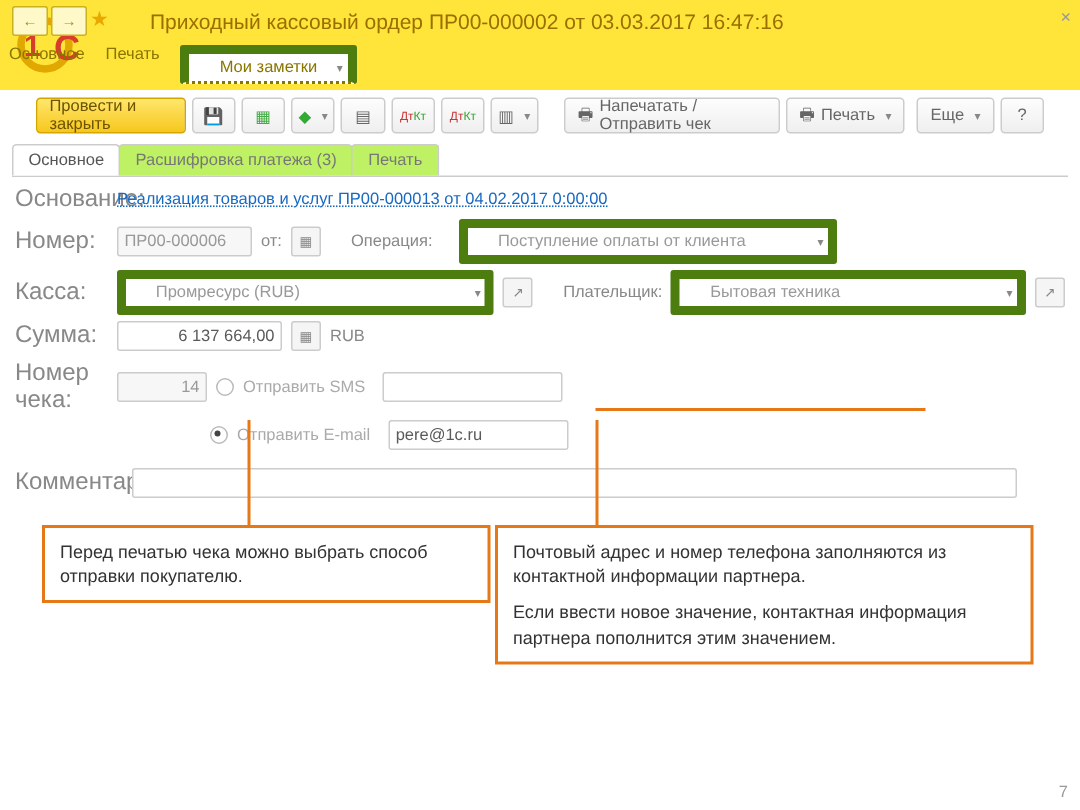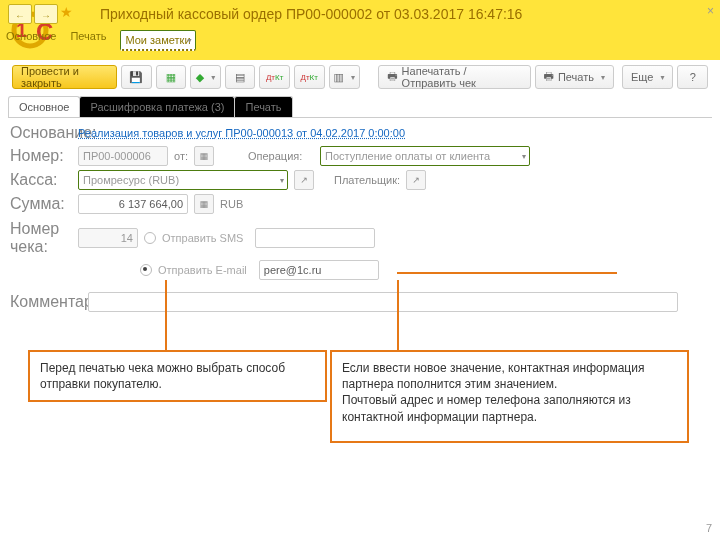--- a/index.html
+++ b/index.html
@@ -7,38 +7,38 @@
 .header{position:relative;height:60px}
 .nav{position:absolute;left:8px;top:4px;display:flex;gap:2px}
 .nav-btn{width:22px;height:18px;border:1px solid #c9b21e;background:#fff8c8;border-radius:2px;display:flex;align-items:center;justify-content:center;color:#a8901a;font-size:10px}
 .nav-star{color:#e8a800;font-size:14px}
 .title{position:absolute;left:100px;top:6px;font-size:14px;color:#9a6f00}
 .subnav{position:absolute;left:6px;top:30px;display:flex;gap:14px;color:#8a7500}
 .subnav .sel{border-bottom:2px dotted #8a7500}
 .logo{position:absolute;left:8px;top:10px}
 .logo svg{width:64px;height:40px}
 .close-x{position:absolute;right:6px;top:4px;color:#999;font-size:12px}
-.toolbar{position:relative;height:30px;margin-top:2px;display:flex;align-items:center;gap:4px;padding:0 12px}
+.toolbar{position:relative;height:30px;margin-top:2px;display:flex;align-items:center;gap:4px;padding:0 24px}
 .btn{border:1px solid #ccc;background:linear-gradient(#fdfdfd,#efefef);border-radius:3px;height:22px;display:inline-flex;align-items:center;padding:0 8px;font-size:11px;color:#666;gap:4px}
 .btn.small{padding:0 4px;width:24px;justify-content:center}
 .btn.yellow{background:linear-gradient(#ffe66b,#f7c71e);border-color:#d4a600;color:#6b5300}
 .btn.dd::after{content:"▾";font-size:8px;color:#888;margin-left:3px}
 .spacer{flex:1}
 .tabs{display:flex;gap:0;margin:4px 8px 0 8px;border-bottom:1px solid #ccc}
-.tab{border:1px solid #ccc;border-bottom:none;background:#000000;padding:4px 10px;border-radius:3px 3px 0 0;color:#777;margin-right:-1px}
+.tab{border:1px solid #ccc;border-bottom:none;background:#bef264;padding:4px 10px;border-radius:3px 3px 0 0;color:#777;margin-right:-1px}
 .tab.active{background:#fff;color:#555}
 .form{padding:6px 10px}
 .row{display:flex;align-items:center;margin-bottom:4px;gap:6px}
 .lab{width:62px;color:#888;font-size:16px}
 .lab2{width:66px;color:#888;font-size:11px}
 .link{color:#1769c2;text-decoration:underline dotted}
 .input{border:1px solid #ccc;background:#fff;height:18px;padding:0 4px;display:inline-flex;align-items:center;border-radius:2px}
 .input.ro{background:#f7f7f7;color:#999}
 .input.num{justify-content:flex-end}
-.sel{border:1px solid #4d7c0f;background:#fff;height:18px;display:inline-flex;align-items:center;padding:0 4px;border-radius:2px;position:relative}
+.sel{border:6px solid #4d7c0f;background:#fff;height:18px;display:inline-flex;align-items:center;padding:0 20px;border-radius:2px;position:relative}
 .sel::after{content:"▾";position:absolute;right:3px;font-size:8px;color:#888}
 .iconbtn{width:18px;height:18px;border:1px solid #ccc;background:#f5f5f5;border-radius:2px;display:inline-flex;align-items:center;justify-content:center;font-size:9px;color:#888}
 .radio{width:10px;height:10px;border:1px solid #bbb;border-radius:50%;display:inline-block;position:relative}
 .radio.on::after{content:"";position:absolute;left:2px;top:2px;width:4px;height:4px;border-radius:50%;background:#444}
 .radio-lab{color:#aaa}
 .callout{position:absolute;background:#fff;border:2px solid #e67817;padding:8px 10px;font-size:12px;color:#333;line-height:1.35}
 .callout-line{position:absolute;background:#e67817}
 .pagenum{position:absolute;right:8px;bottom:6px;color:#999;font-size:11px}
 .ic{display:inline-block}
 </style>
@@ -114,28 +114,29 @@
 <div class="form">
   <div class="row">
     <span class="lab">Основание:</span>
     <span class="link">Реализация товаров и услуг ПР00-000013 от 04.02.2017 0:00:00</span>
   </div>
   <div class="row">
     <span class="lab">Номер:</span>
     <span class="input ro" style="width:80px">ПР00-000006</span>
     <span style="color:#888">от:</span>
     <span class="iconbtn">▦</span>
-    <span class="lab2" style="margin-left:28px">Операция:</span>
+    <span class="lab2" style="margin-left:14px">Операция:</span>
     <span class="sel ro" style="width:200px;color:#999">Поступление оплаты от клиента</span>
   </div>
   <div class="row">
     <span class="lab">Касса:</span>
     <span class="sel ro" style="width:200px;color:#999">Промресурс (RUB)</span>
     <span class="iconbtn">↗</span>
     <span class="lab2" style="margin-left:14px">Плательщик:</span>
+    <span class="sel ro" style="width:185px;color:#999">Бытовая техника</span>
     <span class="iconbtn">↗</span>
   </div>
   <div class="row">
     <span class="lab">Сумма:</span>
     <span class="input num" style="width:100px">6 137 664,00</span>
     <span class="iconbtn">▦</span>
     <span style="color:#888">RUB</span>
   </div>
   <div class="row" style="margin-top:6px">
     <span class="lab">Номер чека:</span>
@@ -158,17 +159,17 @@
 </div>
 
 <div class="callout-line" style="left:165px;top:280px;width:2px;height:70px"></div>
 <div class="callout-line" style="left:397px;top:280px;width:2px;height:70px"></div>
 <div class="callout-line" style="left:397px;top:272px;width:220px;height:2px"></div>
 
 <div class="callout" style="left:28px;top:350px;width:275px">
   <span>Перед печатью чека можно выбрать способ отправки покупателю.</span>
 </div>
 <div class="callout" style="left:330px;top:350px;width:335px">
+  <div style="margin-bottom:8px">Почтовый адрес и номер телефона заполняются из контактной информации партнера.</div>
   <div>Если ввести новое значение, контактная информация партнера пополнится этим значением.</div>
-  <div style="margin-bottom:8px">Почтовый адрес и номер телефона заполняются из контактной информации партнера.</div>
 </div>
 
 <div class="pagenum">7</div>
 
 </body></html>

